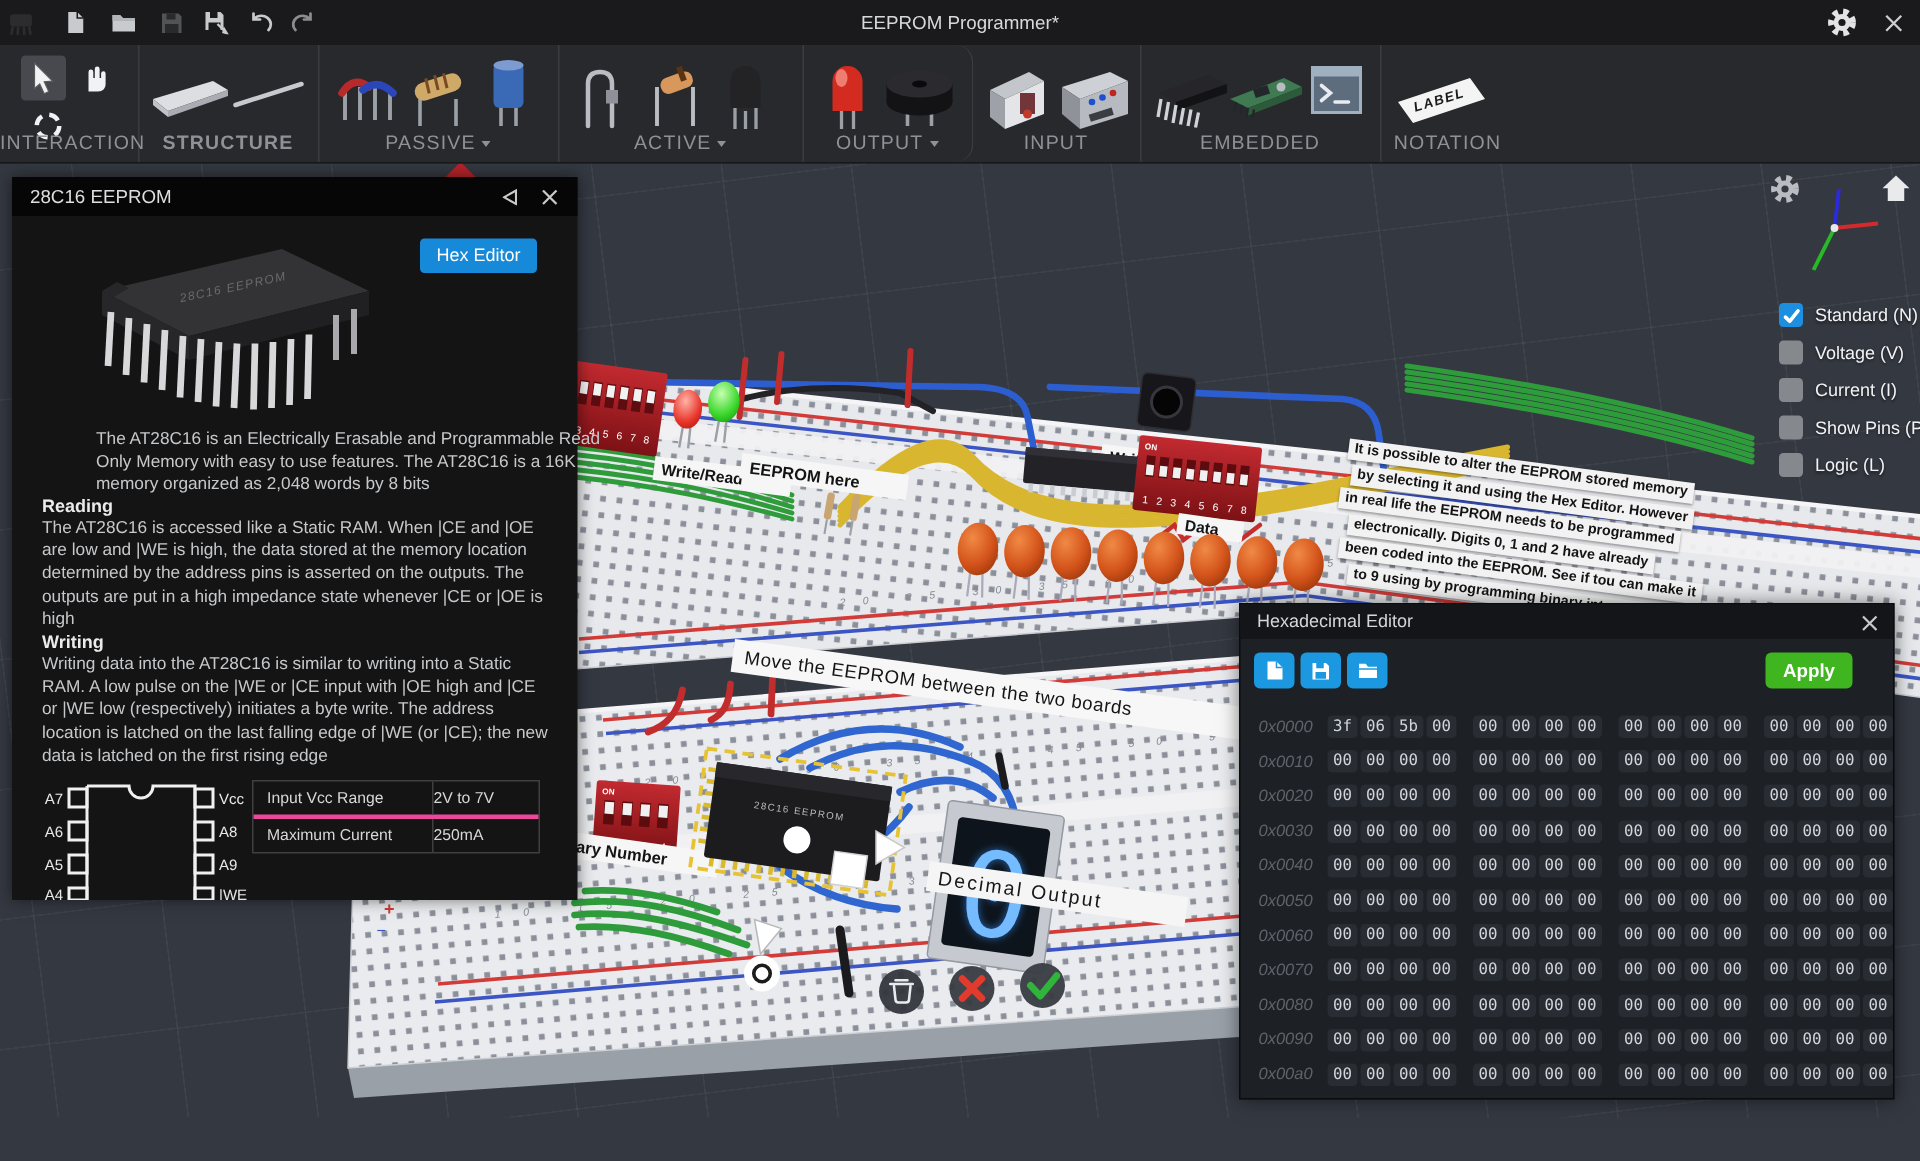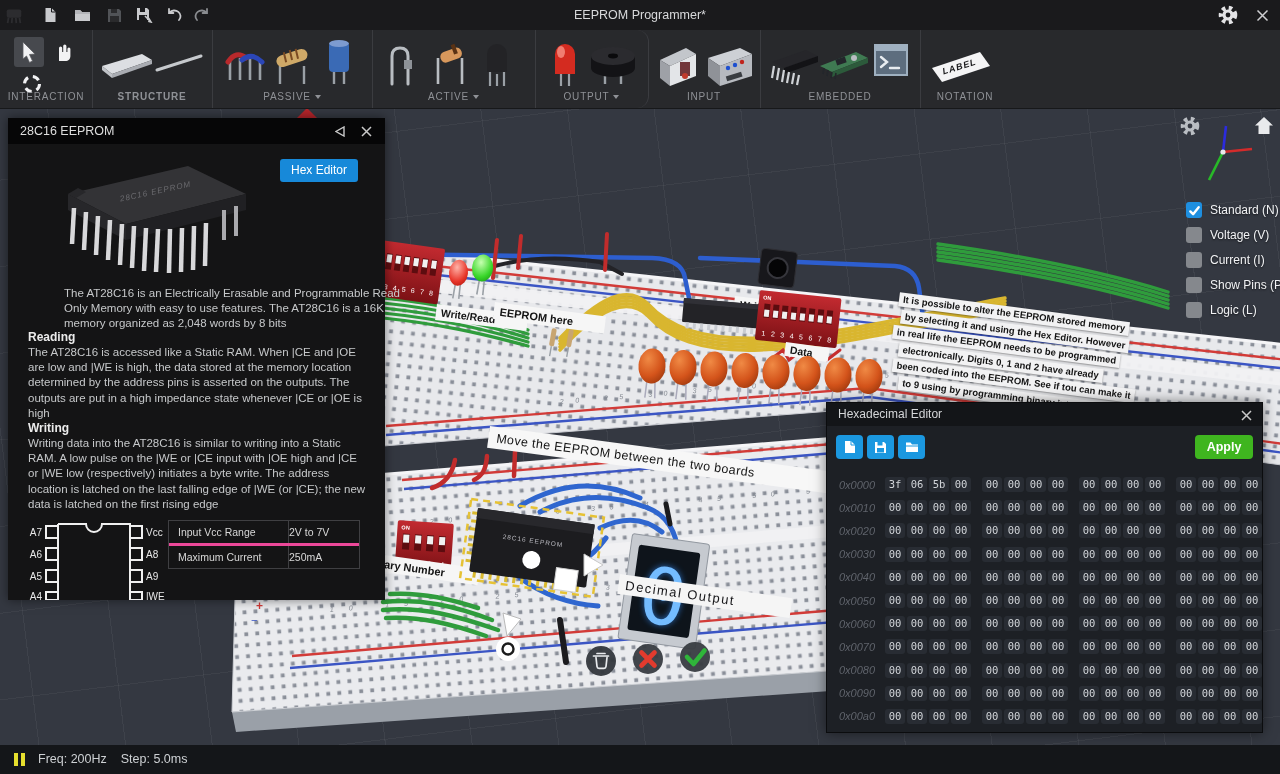--- a/index.html
+++ b/index.html
@@ -7,21 +7,21 @@
        font-family:"Liberation Sans",sans-serif;-webkit-font-smoothing:antialiased;}
   .abs{position:absolute;}
   
   .titlebar{position:absolute;left:0;top:0;width:1280px;height:30px;background:#1a1a1c;z-index:30;}
   .tb-icon{position:absolute;top:5px;width:20px;height:20px;display:flex;align-items:center;justify-content:center;cursor:default;}
   .tb-title{position:absolute;left:0;top:0;width:100%;height:30px;line-height:30px;text-align:center;
             color:#d8d9db;font-size:12.5px;}
   
   .toolbar{position:absolute;left:0;top:30px;width:1280px;height:78px;background:#28292c;z-index:29;border-bottom:1px solid #17181a;}
   .tgroup{position:absolute;top:0;height:78px;border-right:1px solid #3b3c40;}
-  .tlabel{position:absolute;bottom:6px;left:0;width:100%;text-align:center;color:#8f9196;font-size:10px;letter-spacing:.8px;white-space:nowrap;}
+  .tlabel{position:absolute;bottom:6px;left:0;width:100%;text-align:center;color:#8f9196;font-size:13px;letter-spacing:.8px;white-space:nowrap;}
   .caret{display:inline-block;width:0;height:0;border-left:3.5px solid transparent;border-right:3.5px solid transparent;border-top:4.5px solid #8f9196;margin-left:4px;vertical-align:middle;}
   .sel-box{position:absolute;background:#47494e;border-radius:3px;}
   
   .viewport{position:absolute;left:0;top:108px;width:1280px;height:637px;background:#343841;overflow:hidden;z-index:1;}
   .vp-grid{position:absolute;left:-400px;top:-400px;width:2400px;height:1700px;
      background-image:repeating-linear-gradient(83deg,rgba(255,255,255,.05) 0 1px,transparent 1px 86px),
                       repeating-linear-gradient(-7deg,rgba(255,255,255,.045) 0 1px,transparent 1px 86px);}
   .scene{position:absolute;left:0;top:0;z-index:2;}
   .notes{position:absolute;left:898px;top:184px;width:280px;z-index:3;transform:rotate(7.4deg);transform-origin:0 0;}
   .noteline{display:table;background:#f2f2f3;color:#141414;font-size:9.5px;font-weight:bold;
@@ -47,21 +47,21 @@
   .spec-name{flex:1;color:#d8d8d8;font-size:10.5px;line-height:22px;padding-left:9px;border-right:1px solid #3f3f42;white-space:nowrap;}
   .spec-val{width:62px;color:#d8d8d8;font-size:10.5px;line-height:22px;text-align:left;padding-right:8px;white-space:nowrap;}
   
   .hex-panel{position:absolute;left:826px;top:402px;width:437px;height:331px;background:#1d2025;z-index:21;
              border:1px solid #0b0c0e;box-sizing:border-box;box-shadow:0 0 12px rgba(0,0,0,.5);}
   .hp-header{position:absolute;left:0;top:0;width:100%;height:23px;background:#131518;}
   .hp-title{position:absolute;left:11px;top:0;line-height:23px;color:#d4d6d8;font-size:12px;}
   .hp-close{position:absolute;right:8px;top:4px;width:16px;height:16px;display:flex;align-items:center;justify-content:center;}
   .hp-btn{position:absolute;top:32px;width:27px;height:24px;background:#1b98e0;border-radius:4px;
           display:flex;align-items:center;justify-content:center;}
-  .apply-btn{position:absolute;right:9px;top:32px;width:58px;height:24px;background:#3fb51f;border-radius:4px;
+  .apply-btn{position:absolute;right:27px;top:32px;width:58px;height:24px;background:#3fb51f;border-radius:4px;
              color:#fff;font-size:12.5px;font-weight:bold;text-align:center;line-height:24px;}
   .hexgrid{position:absolute;left:12px;top:70px;right:5px;}
   .hexrow{display:flex;align-items:center;height:23.2px;}
   .haddr{width:46px;color:#5f636b;font-size:11px;font-style:italic;flex:0 0 auto;}
   .hbyte{width:20px;height:15px;line-height:15px;margin-right:2px;background:#282c33;border-radius:3px;
          color:#d2d5d9;font-size:10.5px;font-family:"DejaVu Sans Mono",monospace;text-align:center;flex:0 0 auto;}
   .hgap{margin-left:9px;}
   
   .statusbar{position:absolute;left:0;top:745px;width:1280px;height:29px;background:#141619;z-index:30;}
   .pause{position:absolute;left:14px;top:8px;width:13px;height:13px;}
@@ -1000,23 +1000,14 @@
           <span class="hbyte">00</span>
           <span class="hbyte">00</span>
           <span class="hbyte hgap">00</span>
           <span class="hbyte">00</span>
           <span class="hbyte">00</span>
           <span class="hbyte">00</span>
         </div>
       </div>
   </div>
 
-  <div class="statusbar">
-    <span class="pause">
-        <span style="left:0;"></span>
-        <span style="left:7px;"></span>
-      </span>
-    <span class="sb-text">
-      <span>Freq: 200Hz</span><span>Step: 5.0ms</span>
-    </span>
-  </div>
 
 </div>
 
 </body></html>

